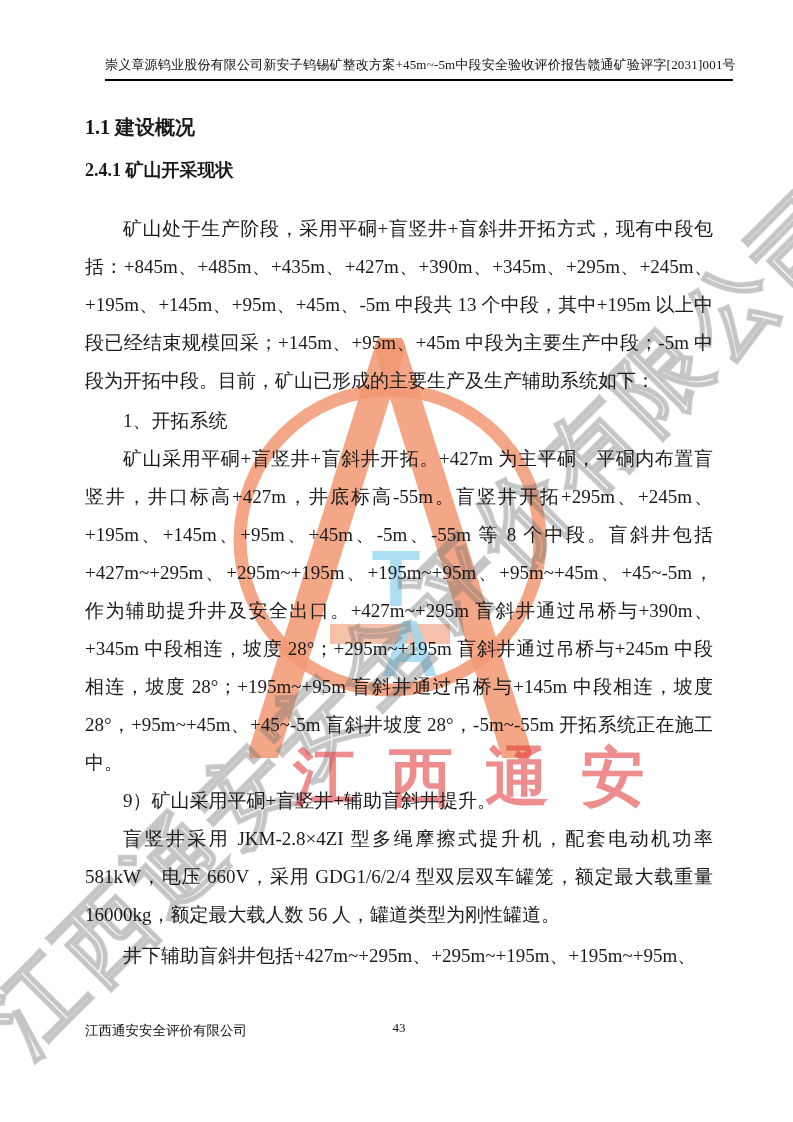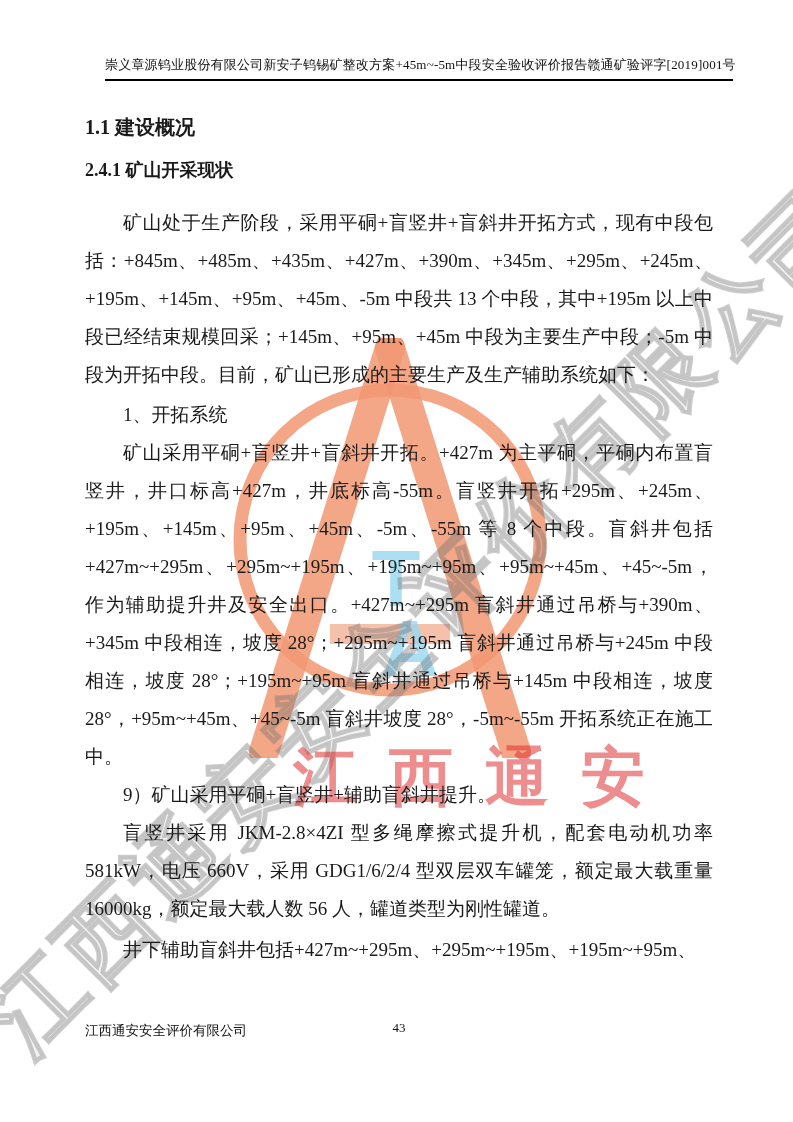--- a/index.html
+++ b/index.html
@@ -34,21 +34,21 @@
     font-size:92px;font-weight:bold;letter-spacing:6px;
     color:rgba(120,120,120,0.10);
     -webkit-text-stroke:2px rgba(115,115,115,0.35);
   }
   
   .content{
     position:absolute;left:85px;top:104px;width:628px;z-index:2;
     font-size:19px;line-height:38px;text-align:justify;
   }
   .content .h1{font-size:20px;font-weight:bold;line-height:30px;margin:8px 0 0 0;}
-  .content .h2{font-size:18px;font-weight:bold;line-height:28px;margin:14px 0 20px 0;}
+  .content .h2{font-size:18px;font-weight:bold;line-height:28px;margin:14px 0 26px 0;}
   .content .sub{font-weight:normal;text-indent:2em;line-height:38px;margin:2px 0 0 0;}
   .content p{margin:0;text-indent:2em;}
   .content p.gap-top{margin-top:3px;}
   
   .footer-company{
     position:absolute;left:85px;top:1022px;font-size:13.5px;color:#111;z-index:3;
   }
   .footer-page{
     position:absolute;left:85px;top:1020px;width:628px;text-align:center;
     font-size:13px;color:#111;z-index:3;
@@ -70,21 +70,21 @@
       <text x="192" y="338" text-anchor="middle" font-family="Liberation Sans, DejaVu Sans, sans-serif" font-size="80" font-weight="bold" fill="#7FCFEE" opacity="0.8">A</text>
     </svg>
 
     <div class="wm-diagonal">江西通安安全评价有限公司</div>
 
     <div class="wm-red">江西通安</div>
   </div>
 
   <div class="header">
     <span>崇义章源钨业股份有限公司新安子钨锡矿整改方案+45m~-5m中段安全验收评价报告</span>
-    <span>赣通矿验评字[2019]001号</span>
+    <span>赣通矿验评字[2031]001号</span>
   </div>
 
   <div class="content">
     <div class="h1">1.1 建设概况</div>
     <div class="h2">2.4.1 矿山开采现状</div>
 
     <p>矿山处于生产阶段，采用平硐+盲竖井+盲斜井开拓方式，现有中段包括：+845m、+485m、+435m、+427m、+390m、+345m、+295m、+245m、+195m、+145m、+95m、+45m、-5m 中段共 13 个中段，其中+195m 以上中段已经结束规模回采；+145m、+95m、+45m 中段为主要生产中段；-5m 中段为开拓中段。目前，矿山已形成的主要生产及生产辅助系统如下：</p>
 
     <div class="sub">1、开拓系统</div>
     <p>矿山采用平硐+盲竖井+盲斜井开拓。+427m 为主平硐，平硐内布置盲竖井，井口标高+427m，井底标高-55m。盲竖井开拓+295m、+245m、+195m、+145m、+95m、+45m、-5m、-55m 等 8 个中段。盲斜井包括+427m~+295m、+295m~+195m、+195m~+95m、+95m~+45m、+45~-5m，作为辅助提升井及安全出口。+427m~+295m 盲斜井通过吊桥与+390m、+345m 中段相连，坡度 28°；+295m~+195m 盲斜井通过吊桥与+245m 中段相连，坡度 28°；+195m~+95m 盲斜井通过吊桥与+145m 中段相连，坡度 28°，+95m~+45m、+45~-5m 盲斜井坡度 28°，-5m~-55m 开拓系统正在施工中。</p>

